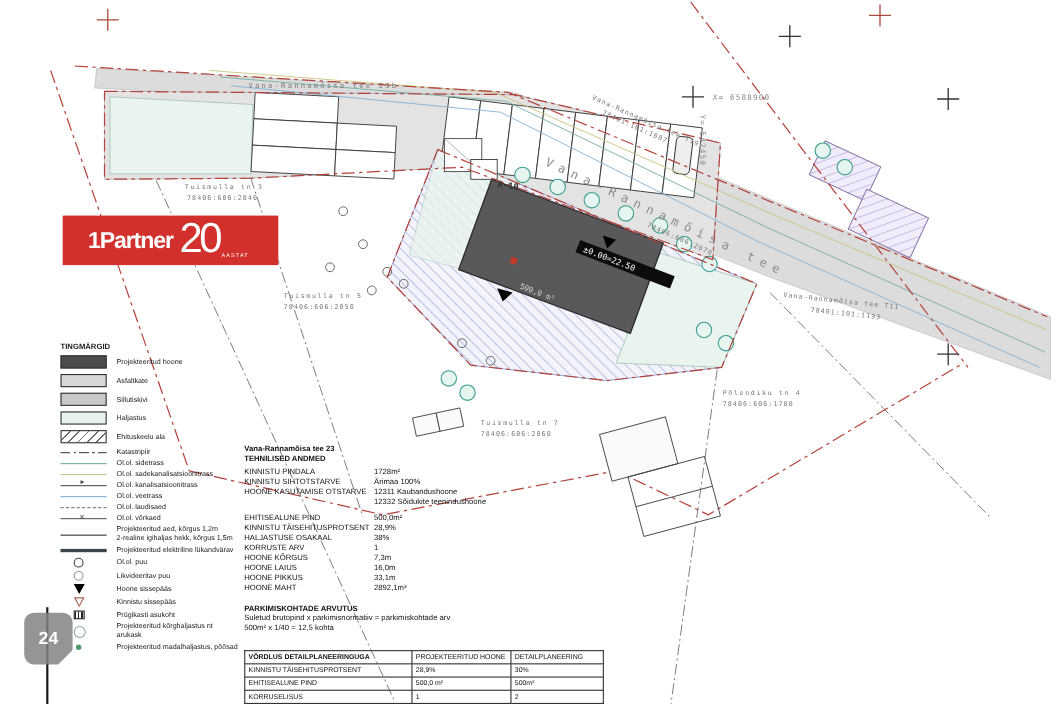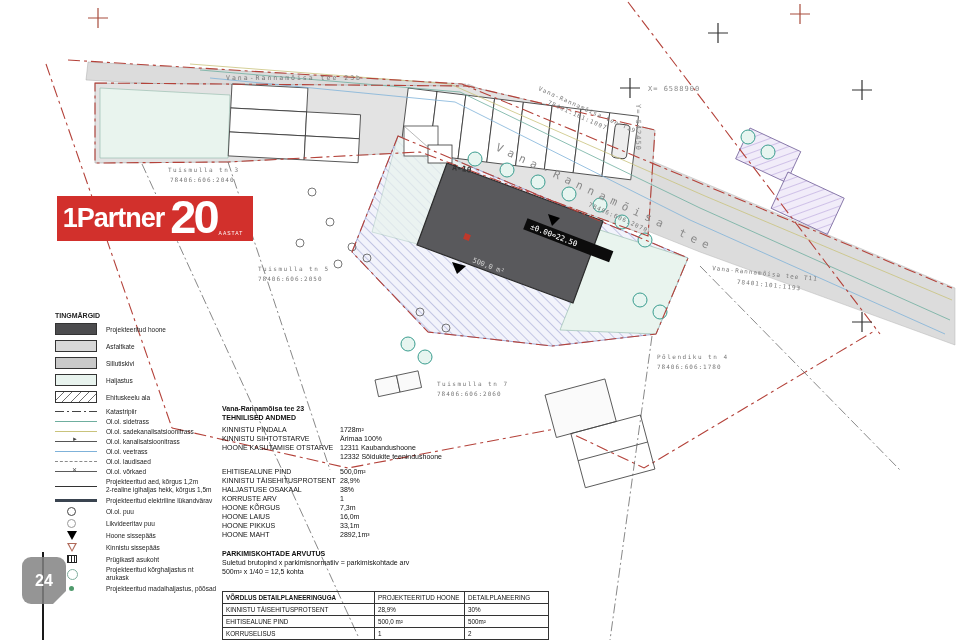--- a/index.html
+++ b/index.html
@@ -3,22 +3,22 @@
 <meta charset="utf-8">
 <style>
   html,body{margin:0;padding:0;}
   body{width:960px;height:640px;position:relative;background:#fff;overflow:hidden;
        font-family:"Liberation Sans",sans-serif;color:#111;}
   svg text{font-family:"DejaVu Sans Mono",monospace;}
 
   
   .logo{position:absolute;left:57px;top:196px;width:196px;height:45px;background:#d2302c;
         display:flex;align-items:center;justify-content:center;gap:6px;color:#fff;}
-  .logo .word{font-weight:bold;font-size:27px;letter-spacing:-1px;}
-  .logo .twenty{font-weight:bold;font-size:47px;letter-spacing:-3px;line-height:30px;position:relative;top:-2px;}
+  .logo .word{font-weight:bold;font-size:21px;letter-spacing:-1px;}
+  .logo .twenty{font-weight:normal;font-size:38px;letter-spacing:-3px;line-height:30px;position:relative;top:-2px;}
   .logo .aastat{font-size:5px;letter-spacing:1px;position:relative;top:14px;left:-4px;}
 
   
   .legend{position:absolute;left:55px;top:312px;width:185px;font-size:6.5px;color:#222;}
   .legend .lg-title{font-weight:bold;font-size:7px;margin-bottom:4px;}
   .lg-row{display:flex;align-items:center;gap:9px;margin-bottom:3px;}
   .lg-row.sw{margin-bottom:5px;}
   .key{width:42px;flex:0 0 42px;display:flex;align-items:center;justify-content:flex-start;position:relative;}
   .swatch{width:42px;height:12px;border:1px solid #333;box-sizing:border-box;}
   .sw-dark{background:#4c4c4e;}

